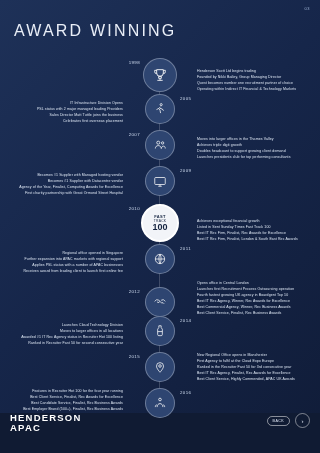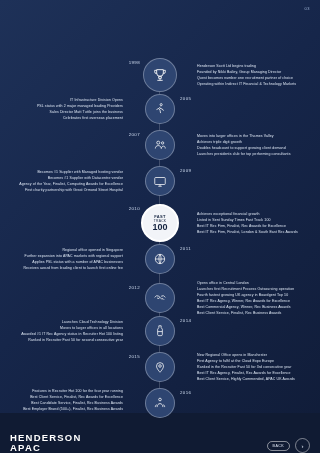--- a/index.html
+++ b/index.html
@@ -26,21 +26,21 @@
   }
   .timeline-wrap {
     position:absolute; top:58px; left:0; right:0; bottom:40px;
   }
   .spine {
     position:absolute; left:159px; top:0; bottom:0; width:1px;
     background:rgba(255,255,255,0.18);
   }
   .row {
     position:absolute; left:0; right:0;
-    display:flex; align-items:center;
+    display:flex; align-items:flex-end;
   }
   .col-left, .col-right {
     width:129px;
   }
   .col-left { text-align:right; padding-right:6px; }
   .col-right { text-align:left; padding-left:6px; }
   .col-mid {
     width:62px; position:relative; display:flex; flex-direction:column;
     align-items:center;
   }
@@ -73,21 +73,21 @@
   .fast-badge .l2 { font-size:3.4px; letter-spacing:.2px;}
   .fast-badge .l3 { font-size:9px; font-weight:bold; line-height:9px;}
   .green-box {
     display:inline-block; background:#7ab648; color:#ffffff;
     padding:3px 4px; border-radius:1px; text-align:center;
   }
   .green-box div { font-size:3.3px; line-height:4.4px; letter-spacing:.2px; }
   footer {
     position:absolute; left:0; right:0; bottom:0; height:40px;
     background:#101b33;
-    display:flex; align-items:flex-end; justify-content:space-between;
+    display:flex; align-items:flex-start; justify-content:space-between;
     padding:0 10px;
   }
   .logo { font-size:9.5px; font-weight:bold; letter-spacing:1.2px; color:#ffffff; line-height:10px;}
   .footer-right { display:flex; align-items:center; gap:5px; }
   .pill {
     border:1px solid rgba(255,255,255,0.5); border-radius:8px;
     font-size:3.6px; padding:2px 5px; color:#e7eefb; letter-spacing:.4px;
   }
   .circle-btn {
     width:15px;height:15px;border-radius:50%;
@@ -96,20 +96,21 @@
     font-size:6px;color:#e7eefb;
   }
   svg { display:block; }
 </style>
 </head>
 <body>
 
 <div class="page">
 
   <div class="page-num">03</div>
+  <div class="title">AWARD WINNING</div>
 
   <div class="timeline-wrap">
     <div class="spine"></div>
 
     <div class="row" style="top:0px;">
       <div class="col-left"></div>
       <div class="col-mid">
         <div class="year left">1998</div>
         <div class="badge big">
           <svg width="16" height="16" viewBox="0 0 24 24" fill="none" stroke="#ffffff" stroke-width="1.3">

